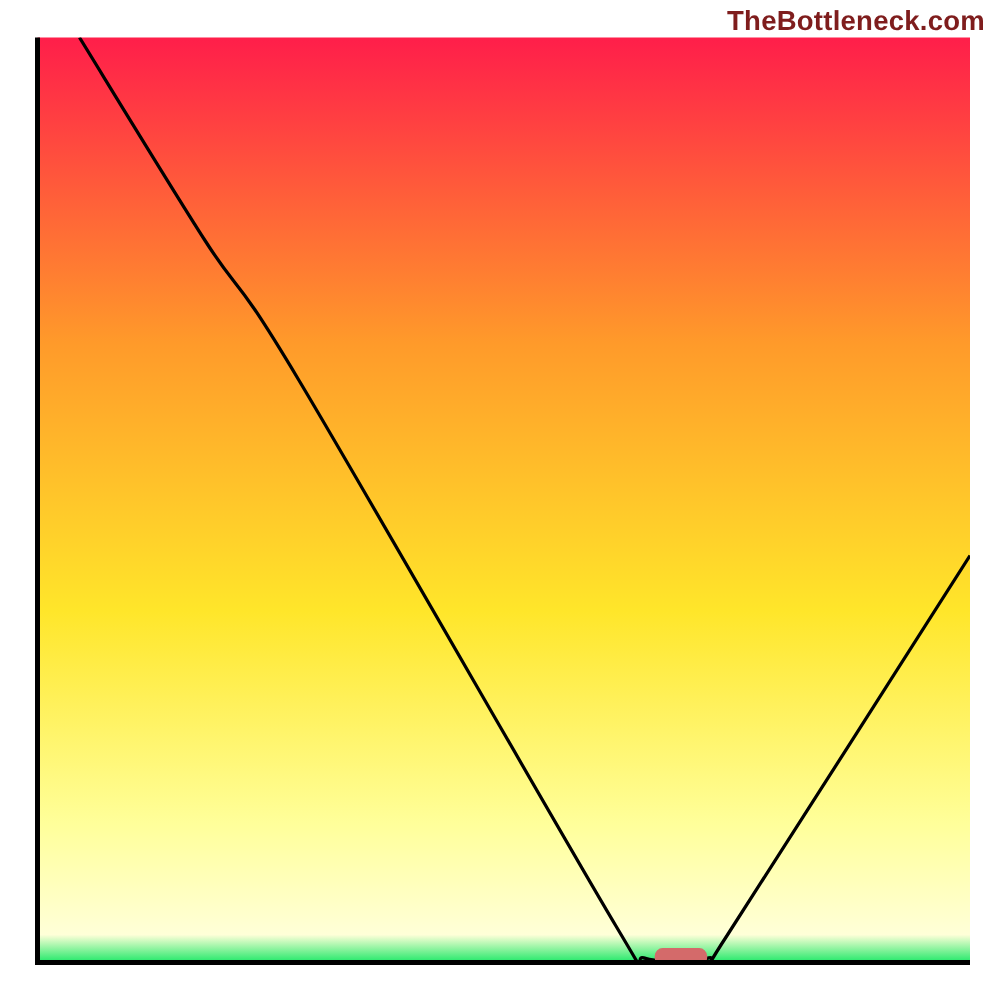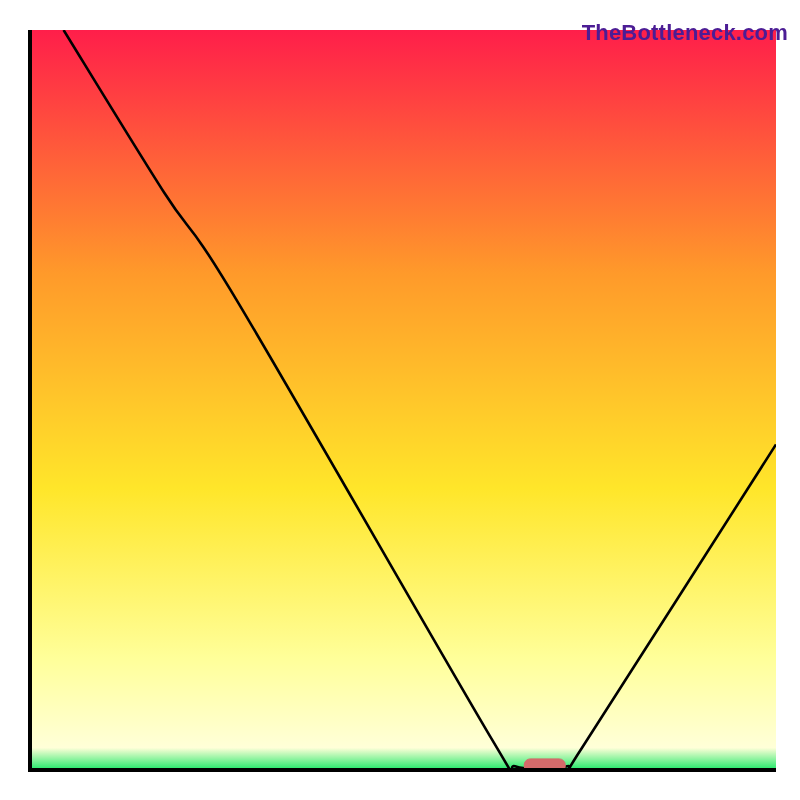--- a/index.html
+++ b/index.html
@@ -10,23 +10,23 @@
     background: #ffffff;
     font-family: Arial, Helvetica, sans-serif;
   }
   .container {
     position: relative;
     width: 800px;
     height: 800px;
   }
   .watermark {
     position: absolute;
-    top: 20px;
+    top: 4px;
     right: 12px;
-    color: #4c1d95;
+    color: #7f1d1d;
     font-size: 22px;
     font-weight: 600;
     letter-spacing: 0.2px;
   }
   svg {
     display: block;
   }
 </style>
 </head>
 <body>

